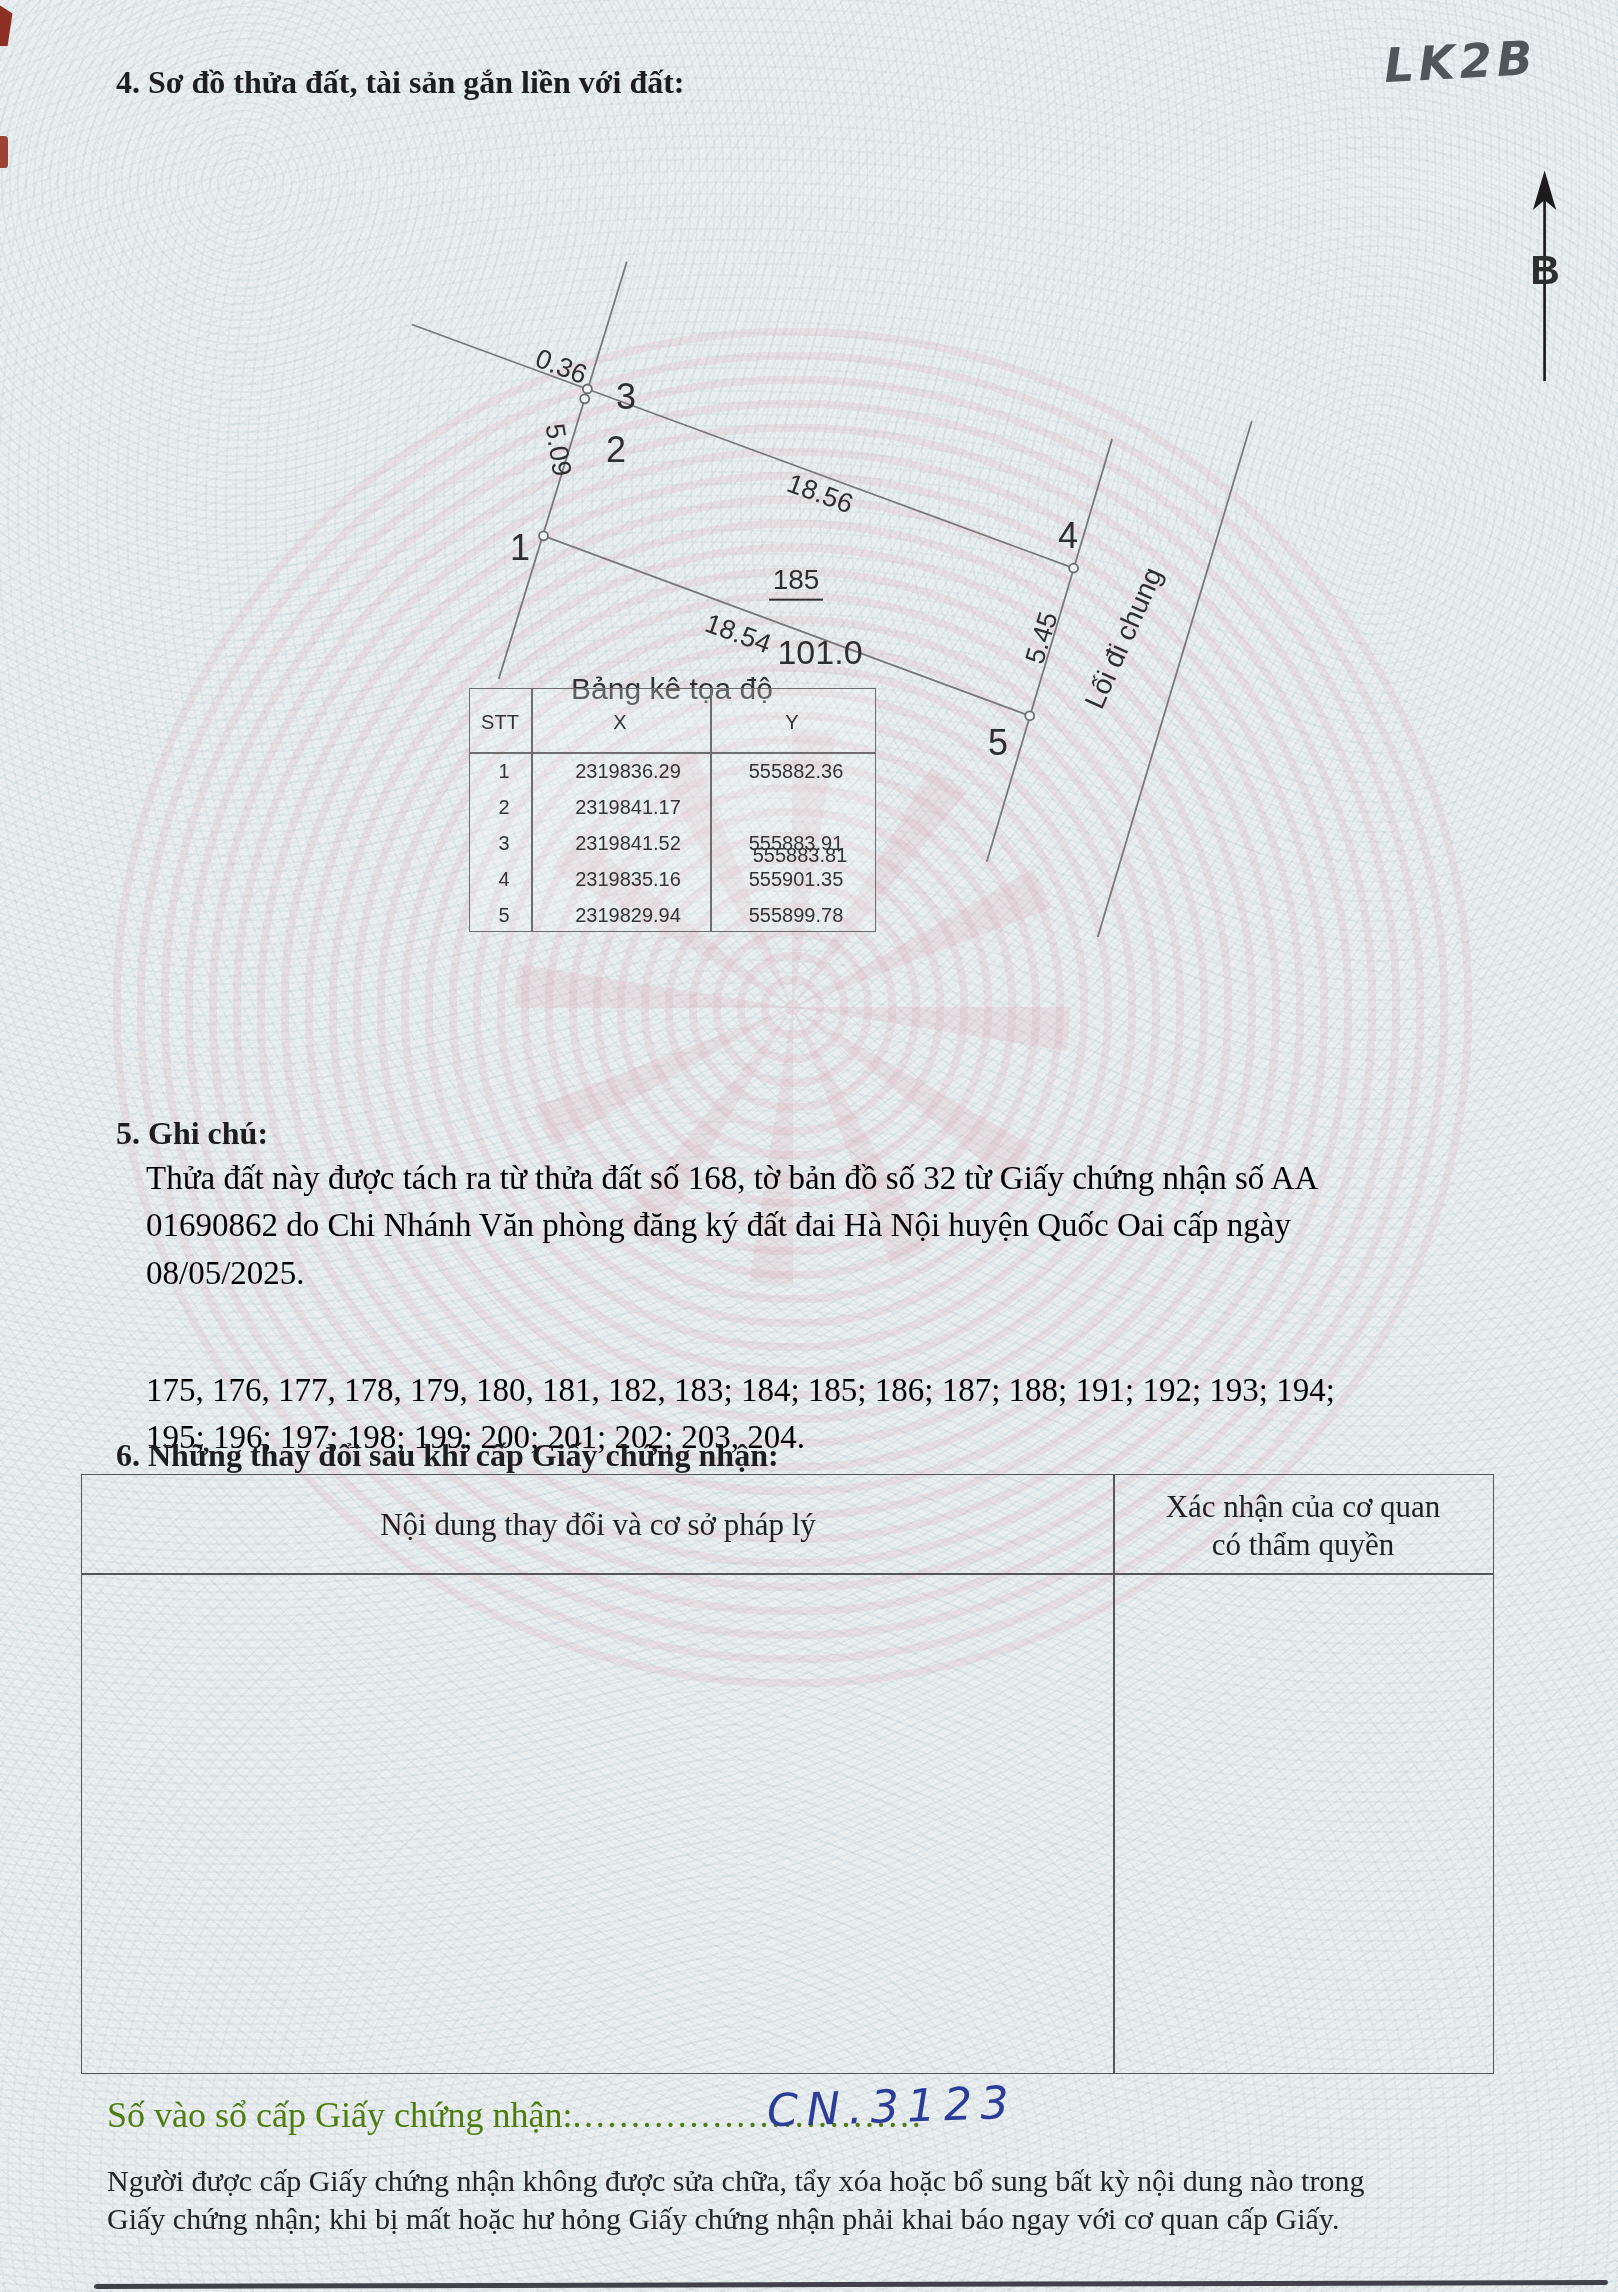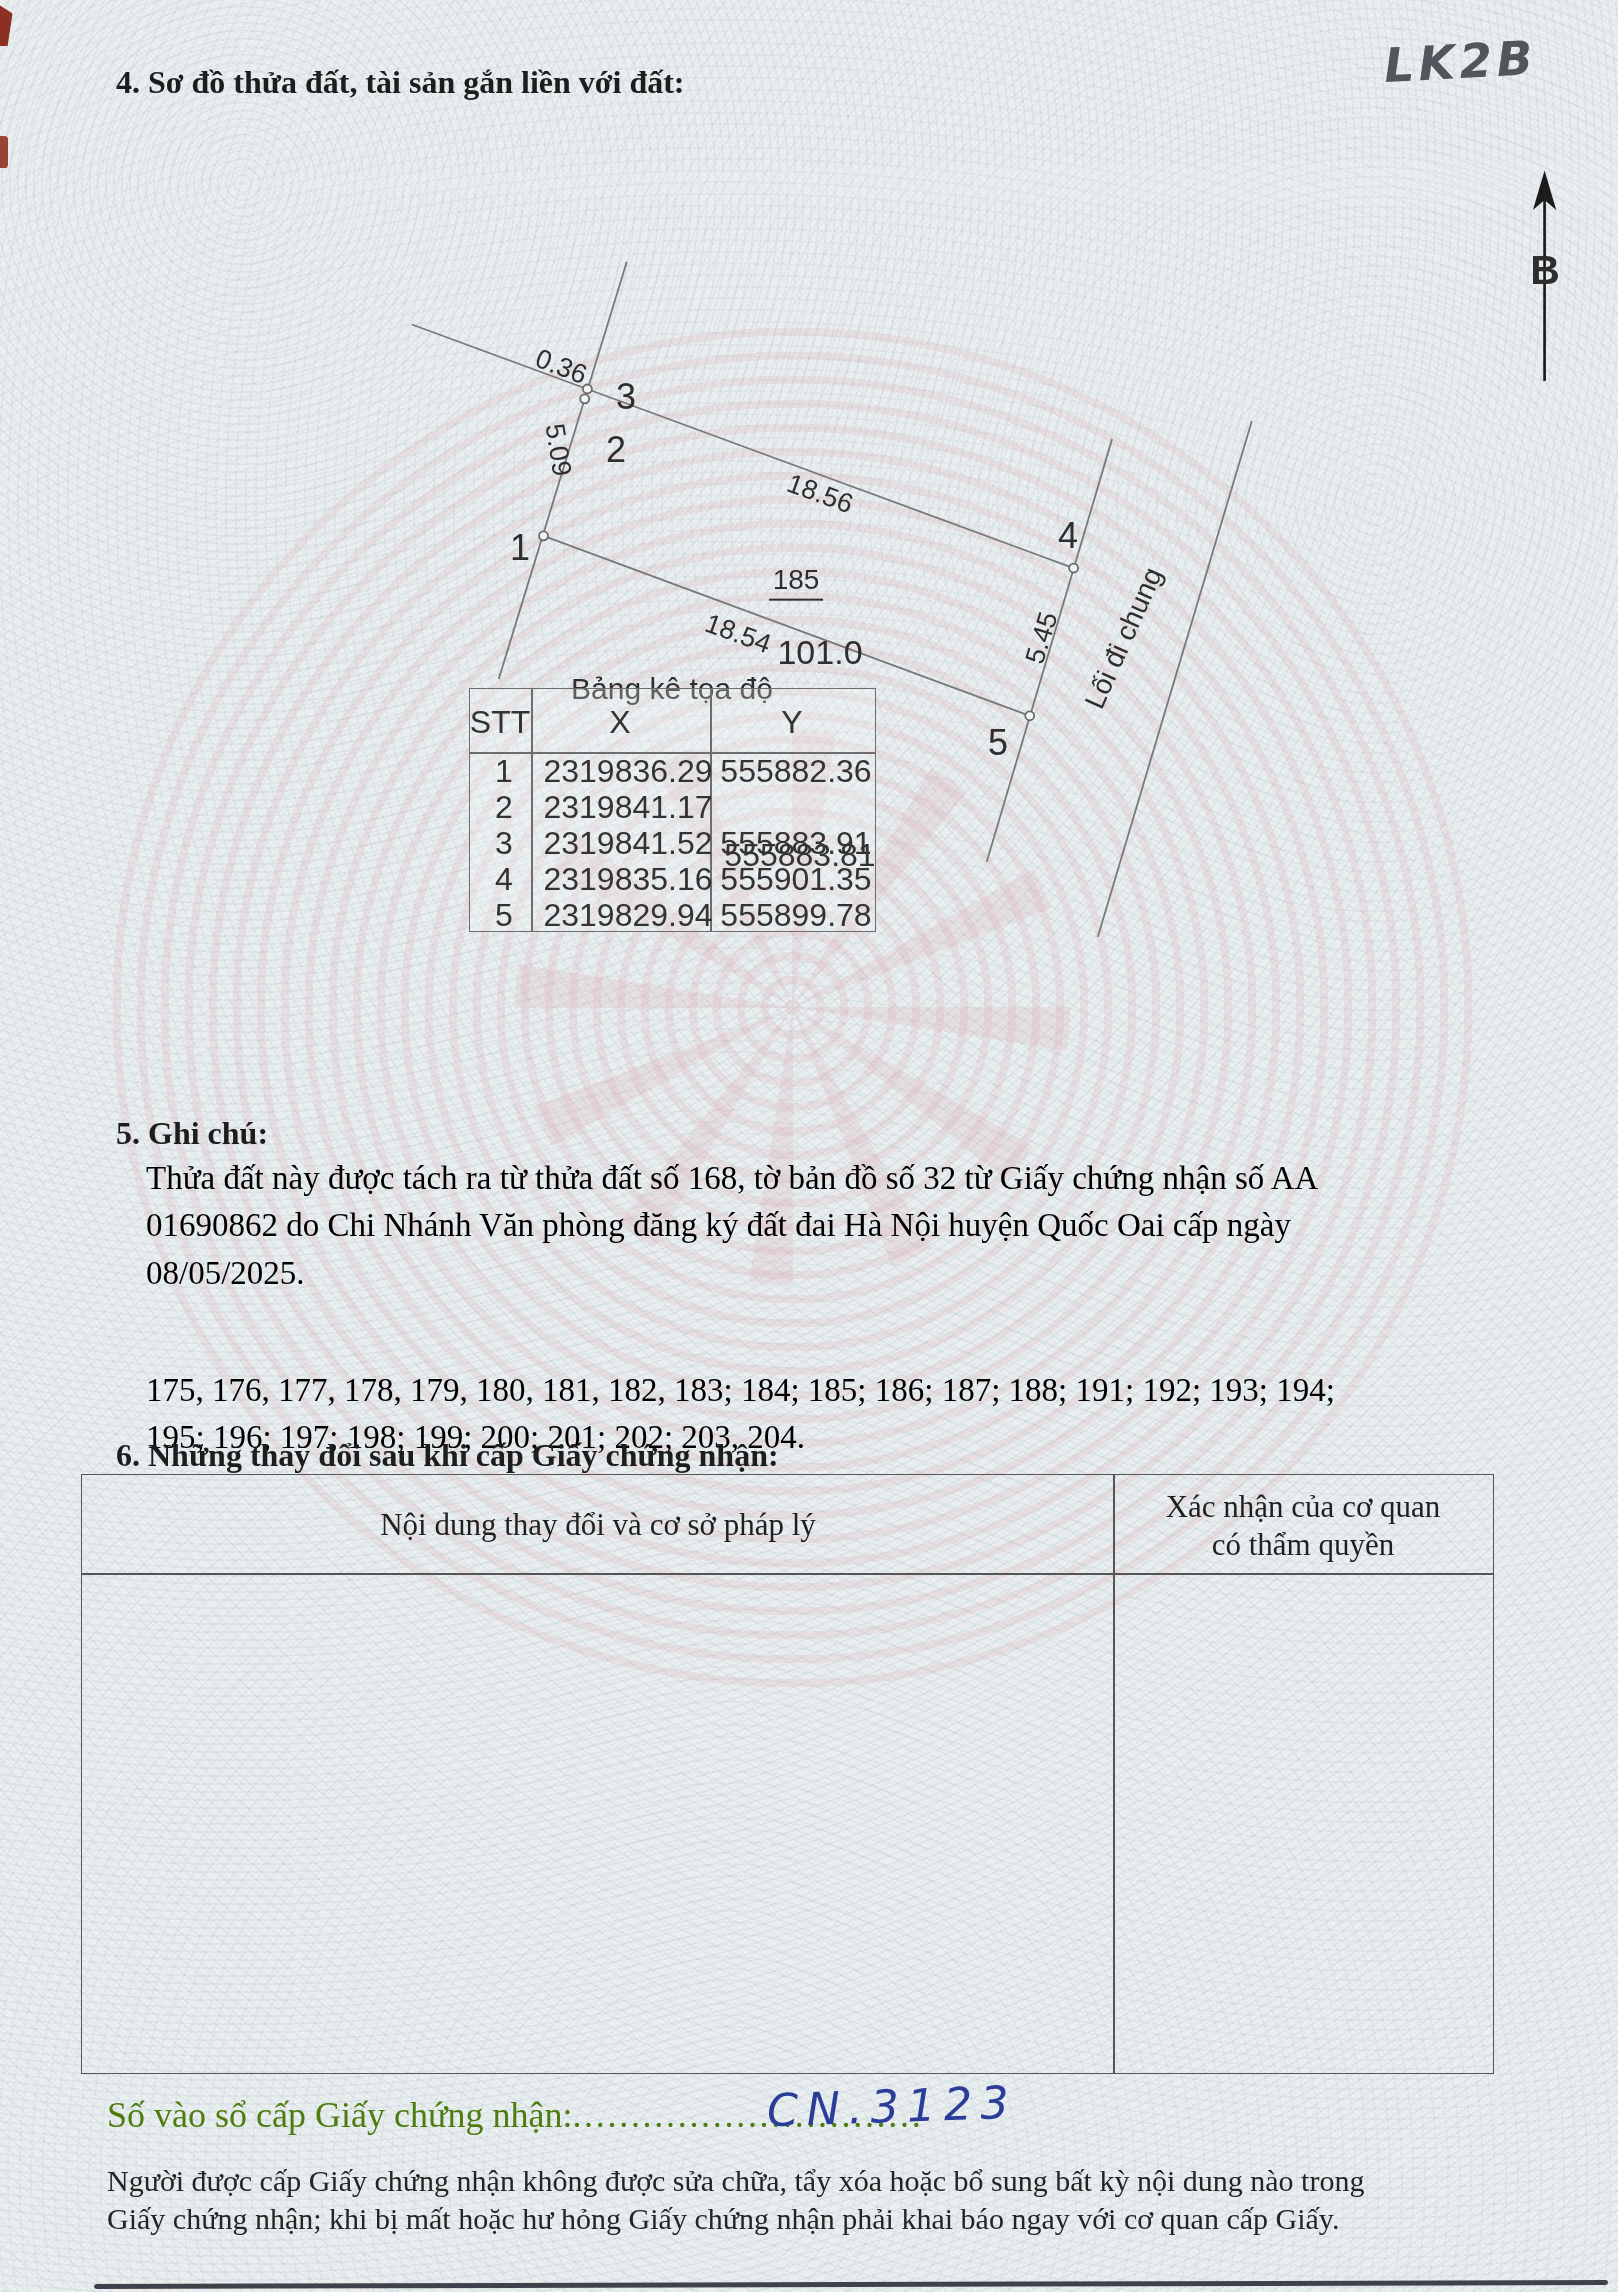--- a/index.html
+++ b/index.html
@@ -32,21 +32,21 @@
   .corner-mark{position:absolute;pointer-events:none;}
   
   .heading{position:absolute;font-weight:700;font-size:32px;white-space:nowrap;color:#1d1d1d;}
   .bodyline{position:absolute;font-size:33px;white-space:nowrap;color:#000000;}
   .dlabel{position:absolute;font-family:"Liberation Sans",sans-serif;color:#2e2e2e;white-space:nowrap;}
   .ctr{transform:translate(-50%,-50%);}
   
   .coord-table{position:absolute;border:1.8px solid #6d6d6d;background:rgba(245,248,248,.25);}
   .coord-table .vline{position:absolute;top:0;bottom:0;width:1.8px;background:#6d6d6d;}
   .coord-table .hline{position:absolute;left:0;right:0;height:1.8px;background:#6d6d6d;}
-  .coord-table .cell{position:absolute;transform:translate(-50%,-50%);font-family:"Liberation Sans",sans-serif;font-size:32px;color:#333;white-space:nowrap;}
+  .coord-table .cell{position:absolute;transform:translate(-50%,-50%);font-family:"Liberation Sans",sans-serif;font-size:20px;color:#333;white-space:nowrap;}
   
   .big-table{position:absolute;border:1.8px solid #555;}
   .big-table .vline{position:absolute;top:0;bottom:0;width:1.8px;background:#555;}
   .big-table .hline{position:absolute;left:0;right:0;height:1.8px;background:#555;}
   .big-table .hcell{position:absolute;transform:translate(-50%,-50%);font-size:31px;color:#1f1f1f;white-space:nowrap;}
   
   .handwriting{
     position:absolute;font-family:"DejaVu Sans",sans-serif;font-style:italic;
     white-space:nowrap;pointer-events:none;
   }

